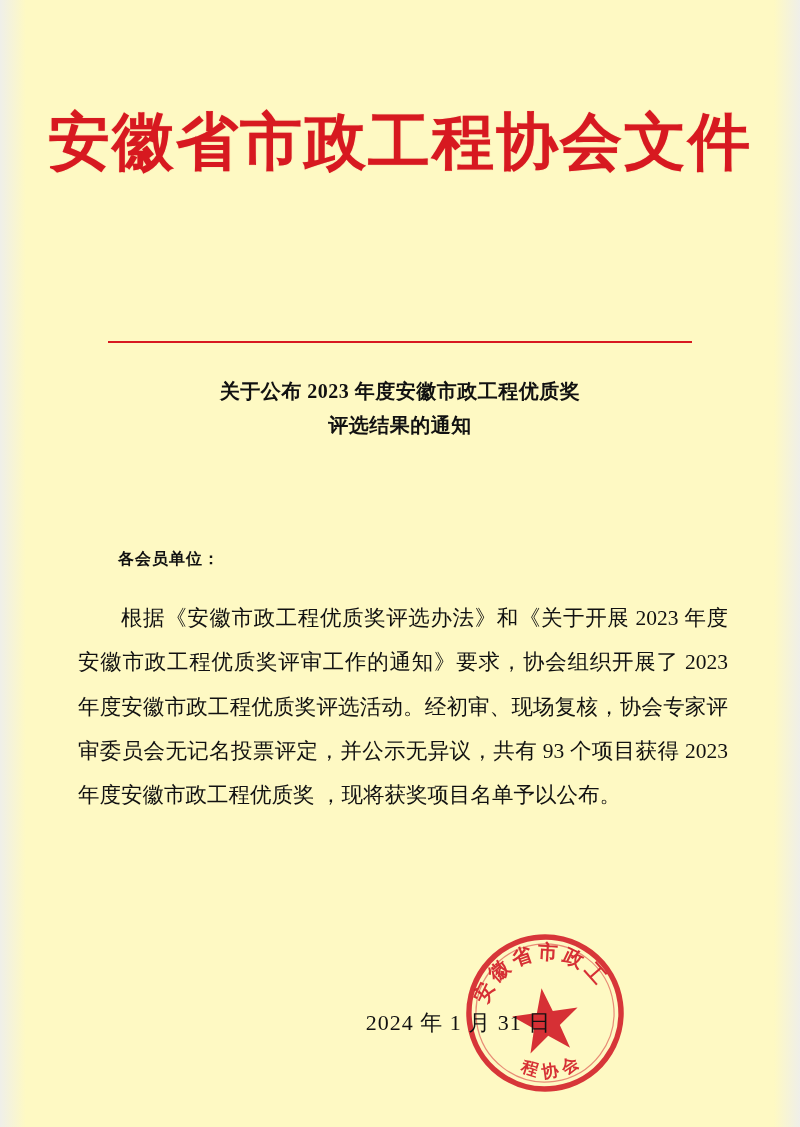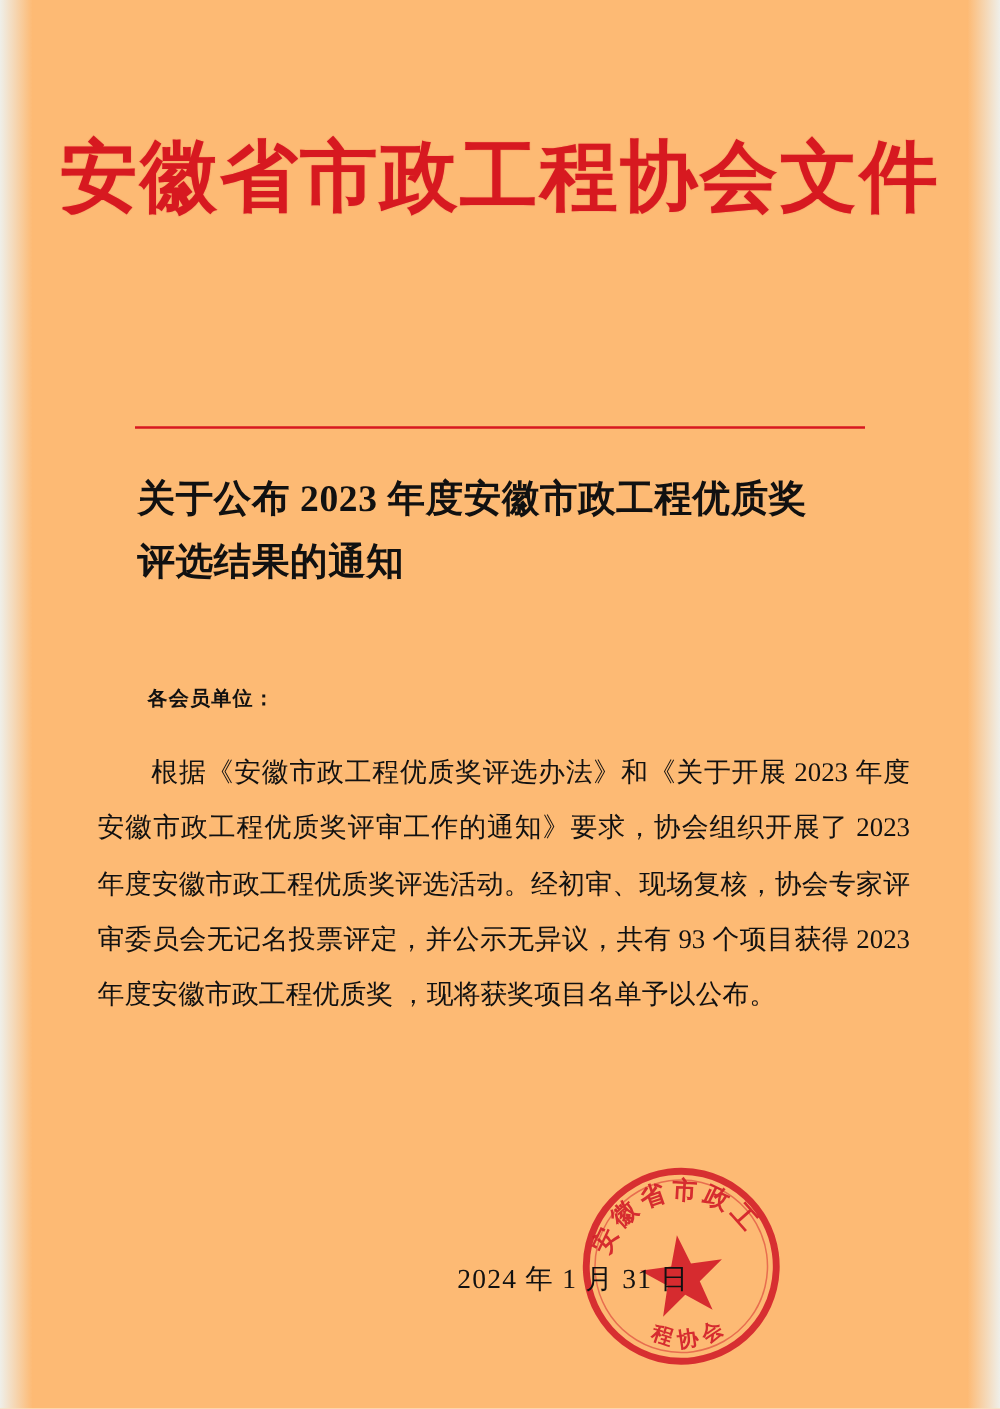--- a/index.html
+++ b/index.html
@@ -12,21 +12,21 @@
     height: 1127px;
     position: relative;
     font-family: "Liberation Serif", "DejaVu Serif", serif;
     color: #1a1a1a;
     overflow: hidden;
   }
 
   .page {
     position: absolute;
     inset: 0;
-    background: #fdba74;
+    background: #fef9c3;
   }
 
   
   .page::before {
     content: "";
     position: absolute;
     top: 0; left: 0; bottom: 0;
     width: 26px;
     background: linear-gradient(to right, #efefe9, rgba(255,255,255,0));
     pointer-events: none;
@@ -77,21 +77,22 @@
     width: 584px;
     height: 2.4px;
     background: #d71920;
   }
 
   .doc-title {
     position: absolute;
     top: 375px;
     left: 110px;
     width: 580px;
-    font-size: 30px;
+    text-align: center;
+    font-size: 20px;
     font-weight: 700;
     line-height: 1.68;
     letter-spacing: 0.5px;
     color: #111;
   }
 
   .salutation {
     position: absolute;
     top: 549px;
     left: 118px;

